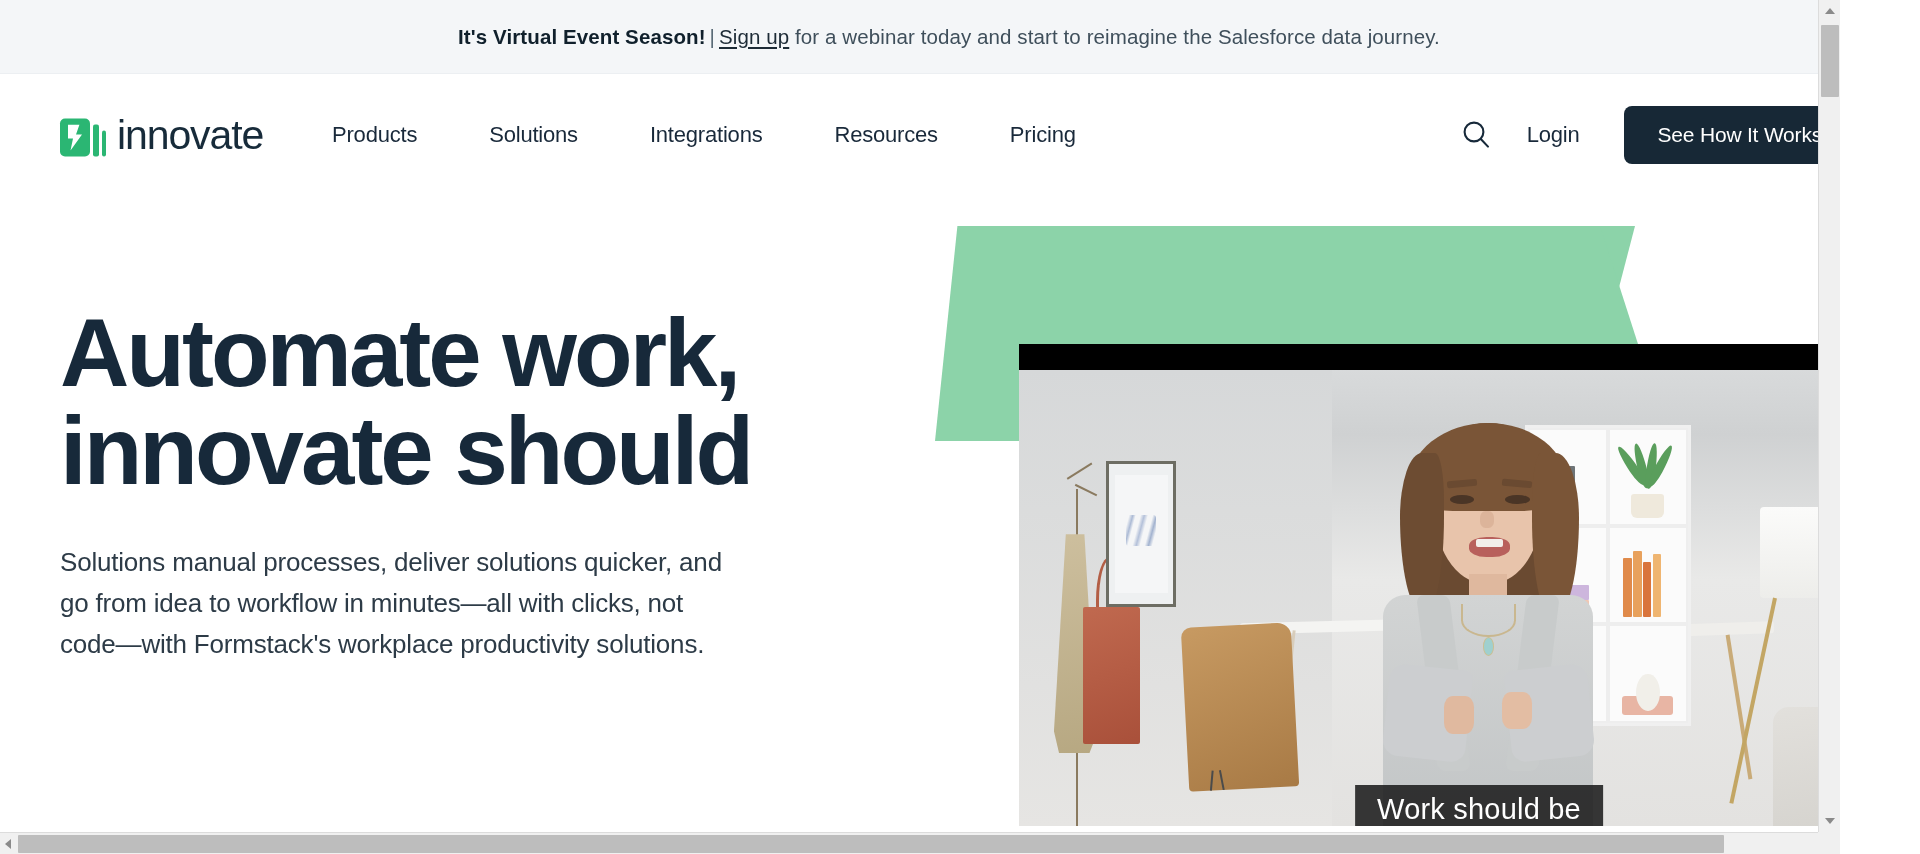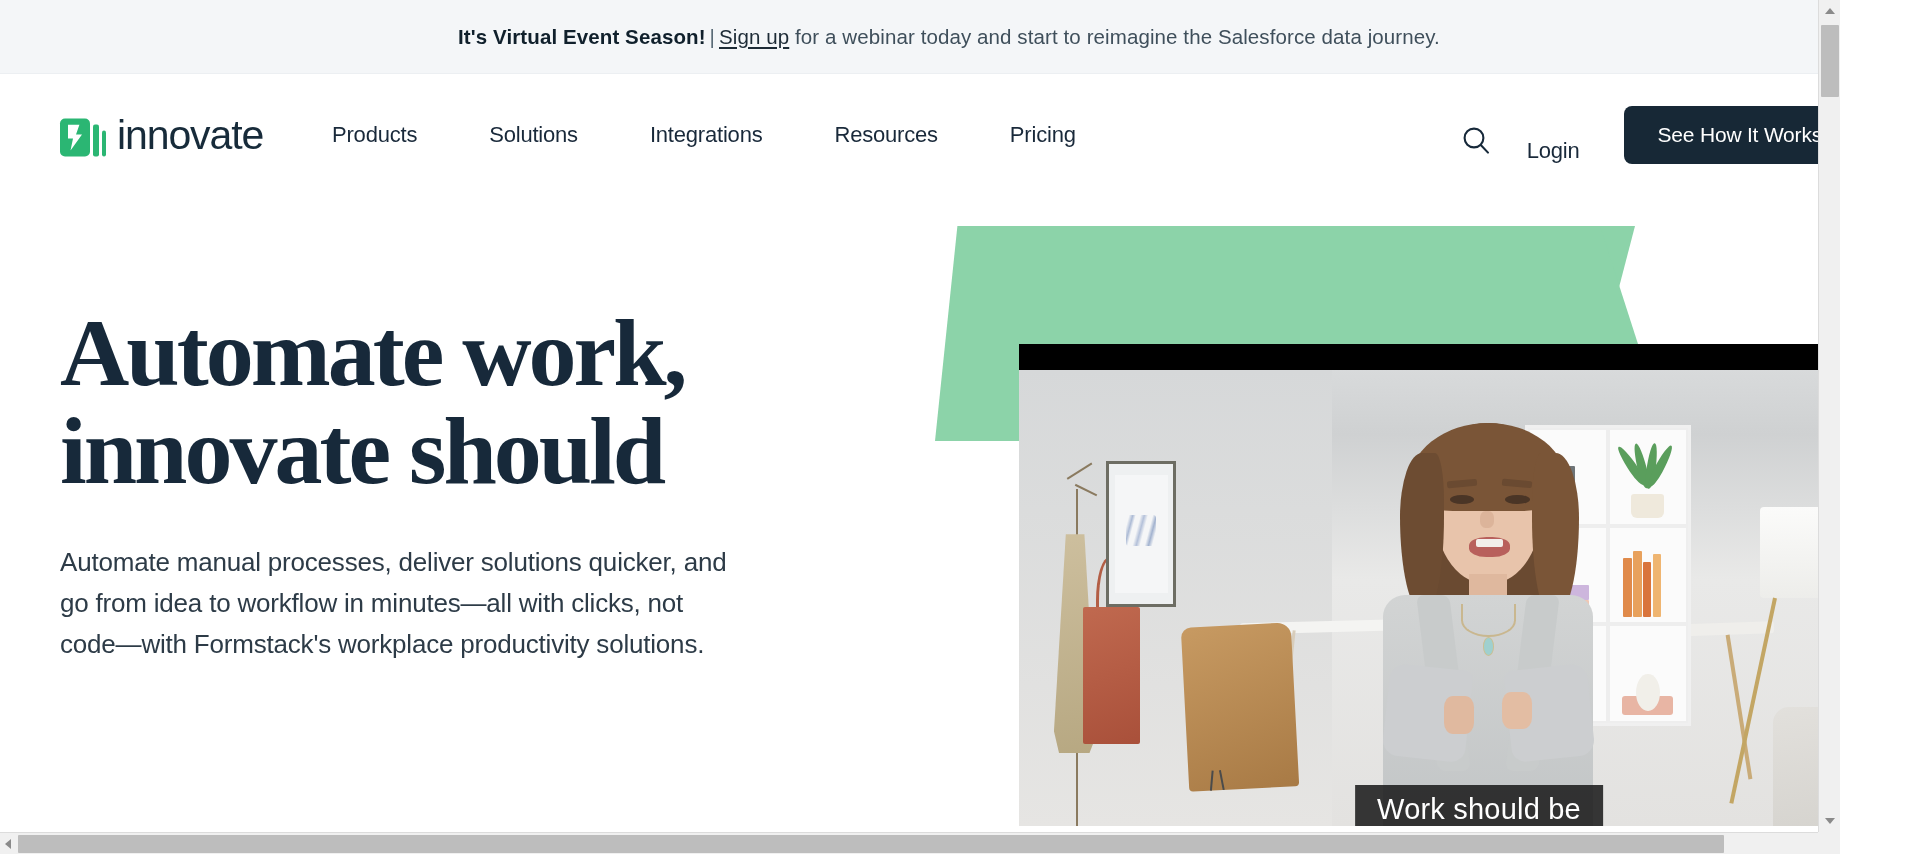--- a/index.html
+++ b/index.html
@@ -71,21 +71,21 @@
   }
   .nav-link {
     font-size:22px; color:#19293a; font-weight:400;
     padding:0 36px; cursor:pointer; white-space:nowrap;
     letter-spacing:-.2px;
   }
   .nav-link:first-child { padding-left:0; }
 
   .nav-right {
     position:absolute; right:42px; top:50%; transform:translateY(-50%);
-    display:flex; align-items:flex-end; gap:0;
+    display:flex; align-items:center; gap:0;
   }
   .search-btn {
     width:46px; height:46px; display:flex; align-items:center; justify-content:center;
     cursor:pointer; margin-right:28px;
   }
   .login-link {
     font-size:22px; color:#19293a; cursor:pointer; margin-right:44px;
     letter-spacing:-.2px;
   }
   .cta-btn {
@@ -95,21 +95,21 @@
     cursor:pointer; letter-spacing:-.2px; white-space:nowrap;
   }
 
   
   .hero { position:absolute; left:0; top:196px; width:1898px; height:630px; }
 
   .hero-left { position:absolute; left:60px; top:108px; width:880px; }
   .hero-title {
     font-size:96px; line-height:1.02; font-weight:bold;
     color:#17293a; letter-spacing:-3px;
-    font-family:Liberation Serif, serif;
+    font-family:Liberation Sans, sans-serif;
   }
   .hero-sub {
     margin-top:42px;
     font-size:26px; line-height:1.58; color:#2d3b47;
     max-width:680px; letter-spacing:-.2px;
   }
 
   
   .green-shape {
     position:absolute; left:935px; top:30px;
@@ -434,21 +434,21 @@
     </div>
   </div>
 
   <div class="hero">
 
     <div class="hero-left">
       <h1 class="hero-title">
         <span>Automate work,</span><br>
         <span>innovate should</span>
       </h1>
-      <p class="hero-sub">Automate manual processes, deliver solutions quicker, and go from idea to workflow in minutes—all with clicks, not code—with Formstack's workplace productivity solutions.</p>
+      <p class="hero-sub">Solutions manual processes, deliver solutions quicker, and go from idea to workflow in minutes—all with clicks, not code—with Formstack's workplace productivity solutions.</p>
     </div>
 
     <div class="green-shape"></div>
     <div class="green-shape2"></div>
 
     <div class="video-panel">
       <div class="video-topbar"></div>
 
       <div class="video-scene">
         <div class="wall-left"></div>

